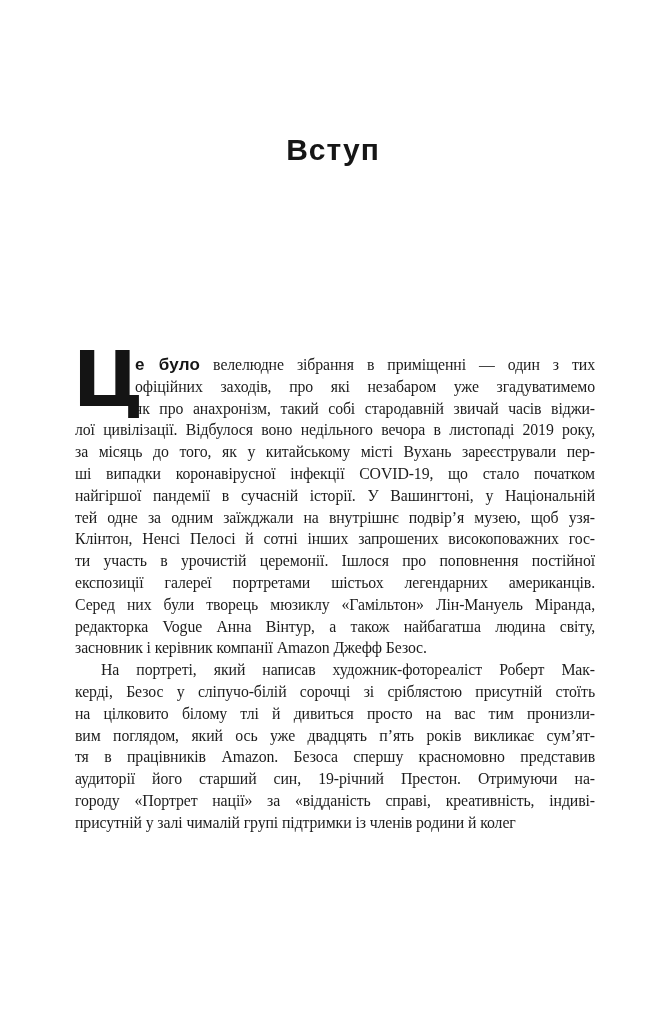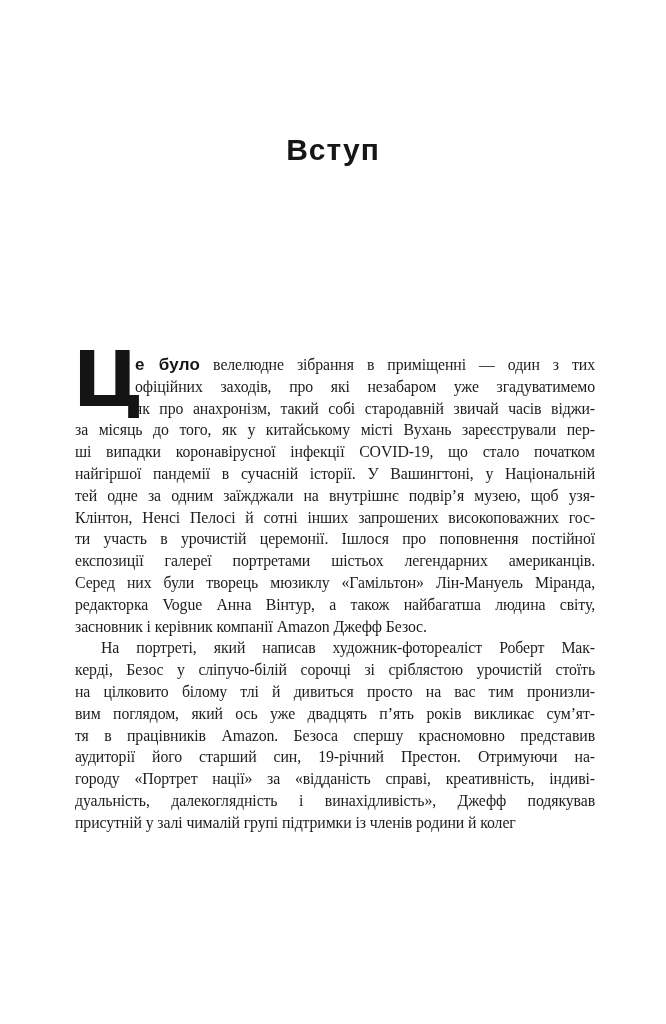--- a/index.html
+++ b/index.html
@@ -90,38 +90,38 @@
 
   <h1 class="chapter-title">Вступ</h1>
 
   <div class="text-block">
 
     <div class="dropcap">Ц</div>
 
     <div class="line indented"><span class="lead-bold">е було</span> <span>велелюдне зібрання в приміщенні — один з тих</span></div>
     <div class="line indented">офіційних заходів, про які незабаром уже згадуватимемо</div>
     <div class="line indented">як про анахронізм, такий собі стародавній звичай часів віджи-</div>
+    <div class="line">лої цивілізації. Відбулося воно недільного вечора в листопаді 2019 року,</div>
     <div class="line">за місяць до того, як у китайському місті Вухань зареєстрували пер-</div>
     <div class="line">ші випадки коронавірусної інфекції COVID-19, що стало початком</div>
     <div class="line">найгіршої пандемії в сучасній історії. У Вашингтоні, у Національній</div>
     <div class="line">тей одне за одним заїжджали на внутрішнє подвір’я музею, щоб узя-</div>
     <div class="line">Клінтон, Ненсі Пелосі й сотні інших запрошених високоповажних гос-</div>
     <div class="line">ти участь в урочистій церемонії. Ішлося про поповнення постійної</div>
     <div class="line">експозиції галереї портретами шістьох легендарних американців.</div>
     <div class="line">Серед них були творець мюзиклу «Гамільтон» Лін-Мануель Міранда,</div>
     <div class="line">редакторка Vogue Анна Вінтур, а також найбагатша людина світу,</div>
     <div class="line para-end">засновник і керівник компанії Amazon Джефф Безос.</div>
 
     <div class="line indent-first">На портреті, який написав художник-фотореаліст Роберт Мак-</div>
-    <div class="line">керді, Безос у сліпучо-білій сорочці зі сріблястою урочистій стоїть</div>
+    <div class="line">керді, Безос у сліпучо-білій сорочці зі сріблястою присутній стоїть</div>
     <div class="line">на цілковито білому тлі й дивиться просто на вас тим пронизли-</div>
     <div class="line">вим поглядом, який ось уже двадцять п’ять років викликає сум’ят-</div>
     <div class="line">тя в працівників Amazon. Безоса спершу красномовно представив</div>
     <div class="line">аудиторії його старший син, 19-річний Престон. Отримуючи на-</div>
     <div class="line">городу «Портрет нації» за «відданість справі, креативність, індиві-</div>
-    <div class="line">дуальність, далекоглядність і винахідливість», Джефф подякував</div>
     <div class="line para-end">присутній у залі чималій групі підтримки із членів родини й колег</div>
 
   </div>
 
   <div class="page-number">9</div>
 
 </div>
 
 </body></html>

